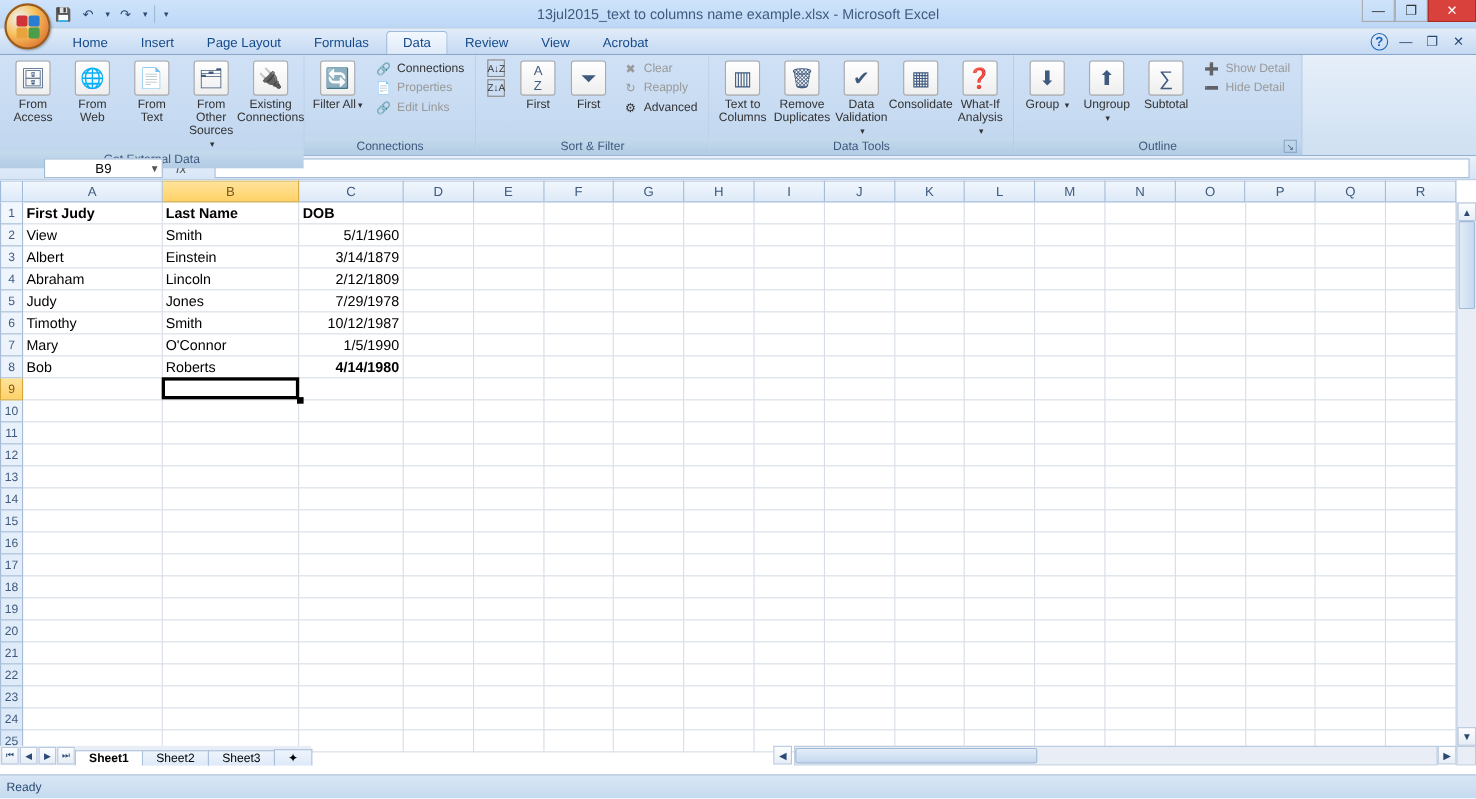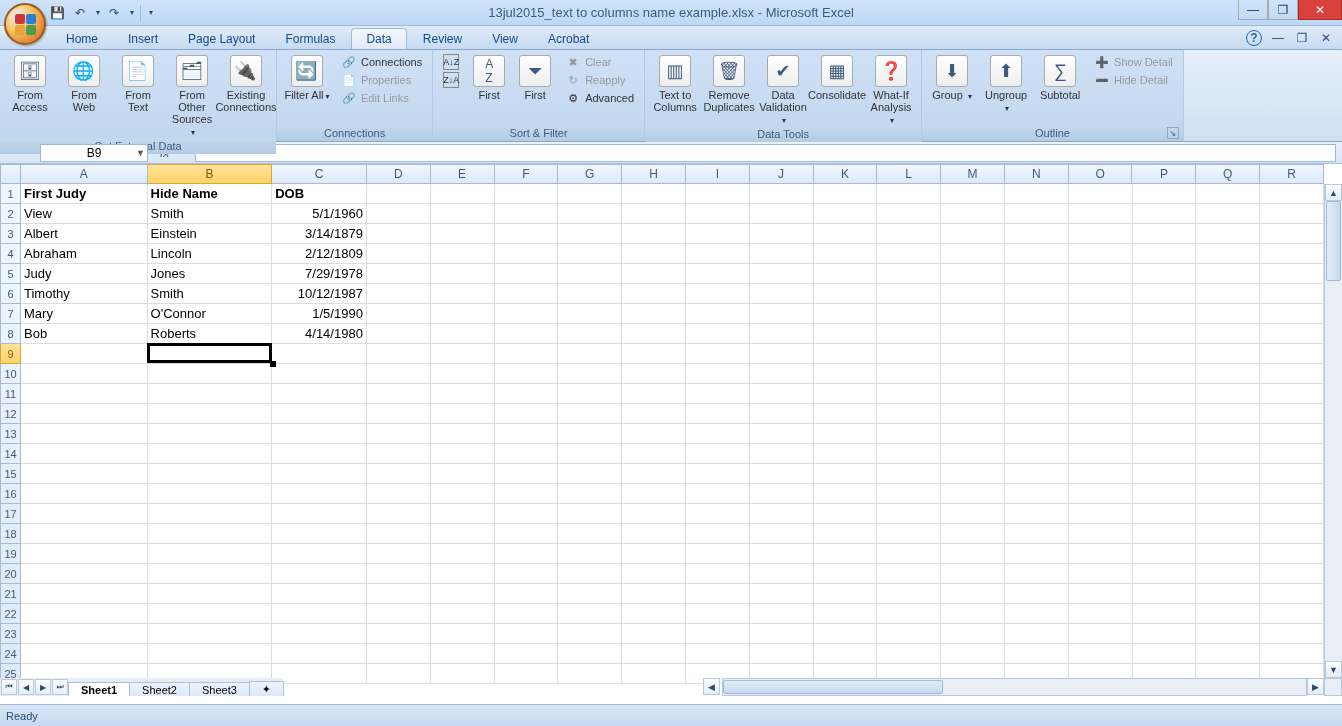--- a/index.html
+++ b/index.html
@@ -325,21 +325,21 @@
       <div class="rowhead">20</div>
       <div class="rowhead">21</div>
       <div class="rowhead">22</div>
       <div class="rowhead">23</div>
       <div class="rowhead">24</div>
       <div class="rowhead">25</div>
     </div>
   <div class="cells" id="cells">
       <div class="cellrow">
         <div class="cell bold" style="width: 127px;">First Judy</div>
-        <div class="cell bold" style="width: 125px;">Hide Name</div>
+        <div class="cell bold" style="width: 125px;">Last Name</div>
         <div class="cell bold" style="width: 95px;">DOB</div>
         <div class="cell" style="width: 64px;"></div>
         <div class="cell" style="width: 64px;"></div>
         <div class="cell" style="width: 64px;"></div>
         <div class="cell" style="width: 64px;"></div>
         <div class="cell" style="width: 64px;"></div>
         <div class="cell" style="width: 64px;"></div>
         <div class="cell" style="width: 64px;"></div>
         <div class="cell" style="width: 64px;"></div>
         <div class="cell" style="width: 64px;"></div>
@@ -466,21 +466,21 @@
         <div class="cell" style="width: 64px;"></div>
         <div class="cell" style="width: 64px;"></div>
         <div class="cell" style="width: 64px;"></div>
         <div class="cell" style="width: 64px;"></div>
         <div class="cell" style="width: 64px;"></div>
         <div class="cell" style="width: 64px;"></div>
       </div>
       <div class="cellrow">
         <div class="cell" style="width: 127px;">Bob</div>
         <div class="cell" style="width: 125px;">Roberts</div>
-        <div class="cell right" style="width: 95px;">4/14/1980</div>
+        <div class="cell right" style="width: 95px; font-weight: bold;">4/14/1980</div>
         <div class="cell" style="width: 64px;"></div>
         <div class="cell" style="width: 64px;"></div>
         <div class="cell" style="width: 64px;"></div>
         <div class="cell" style="width: 64px;"></div>
         <div class="cell" style="width: 64px;"></div>
         <div class="cell" style="width: 64px;"></div>
         <div class="cell" style="width: 64px;"></div>
         <div class="cell" style="width: 64px;"></div>
         <div class="cell" style="width: 64px;"></div>
         <div class="cell" style="width: 64px;"></div>

